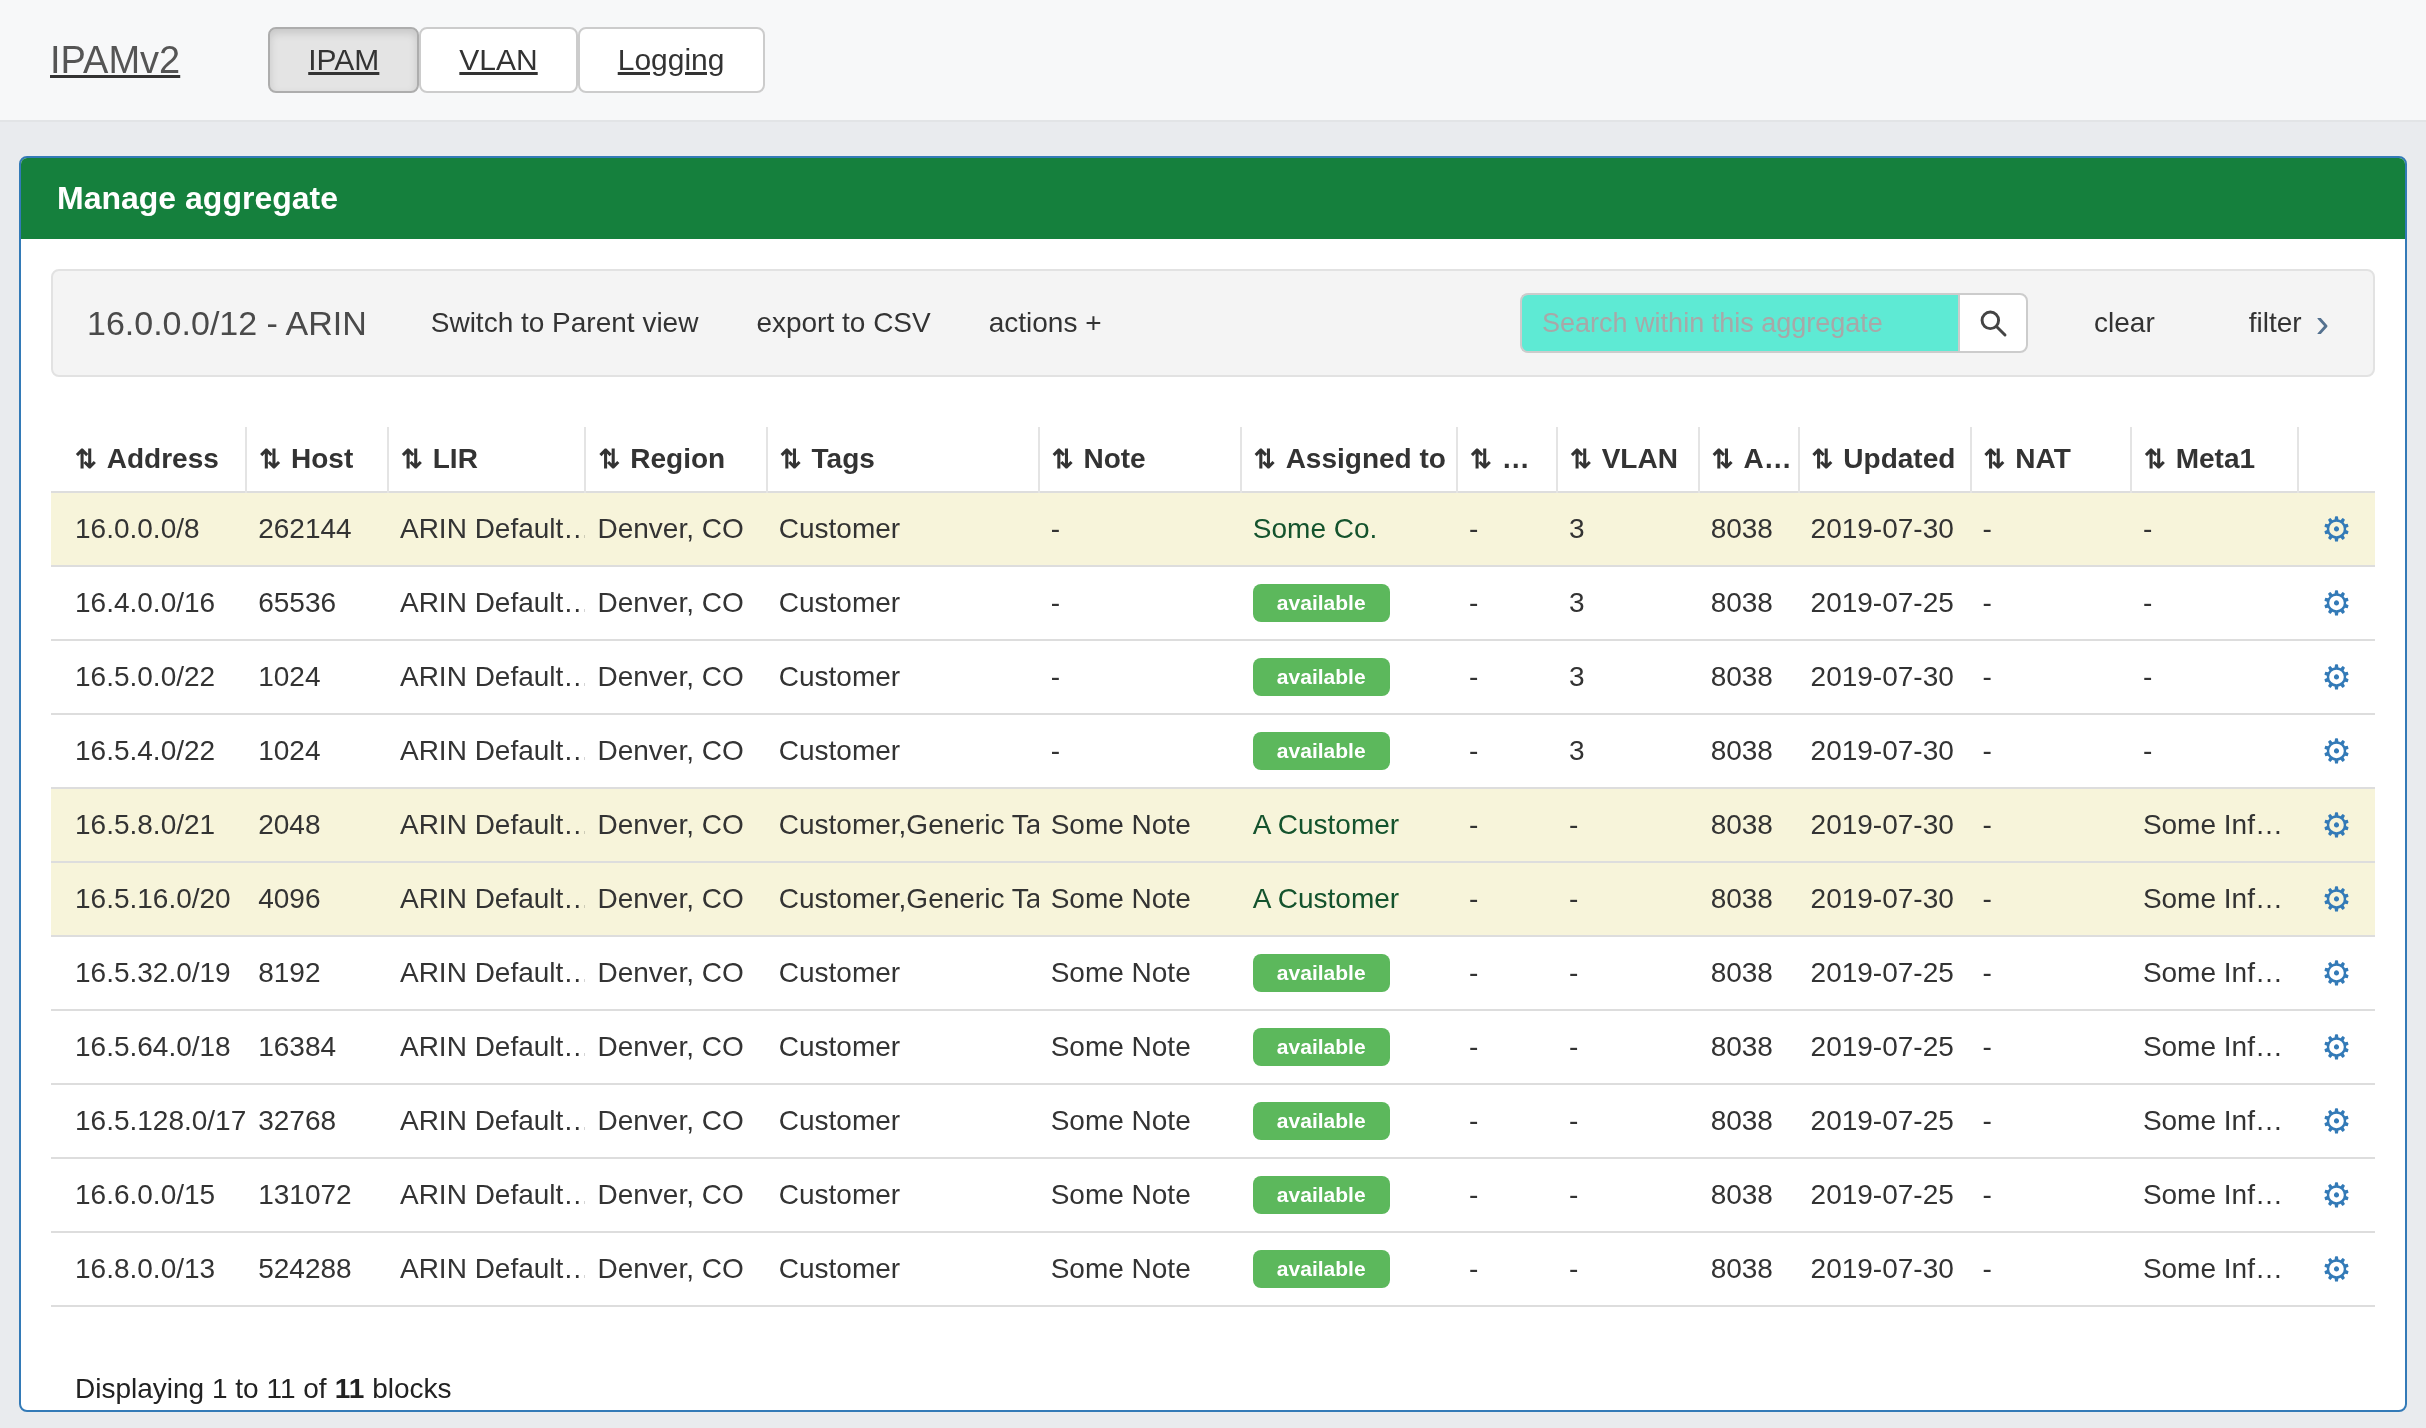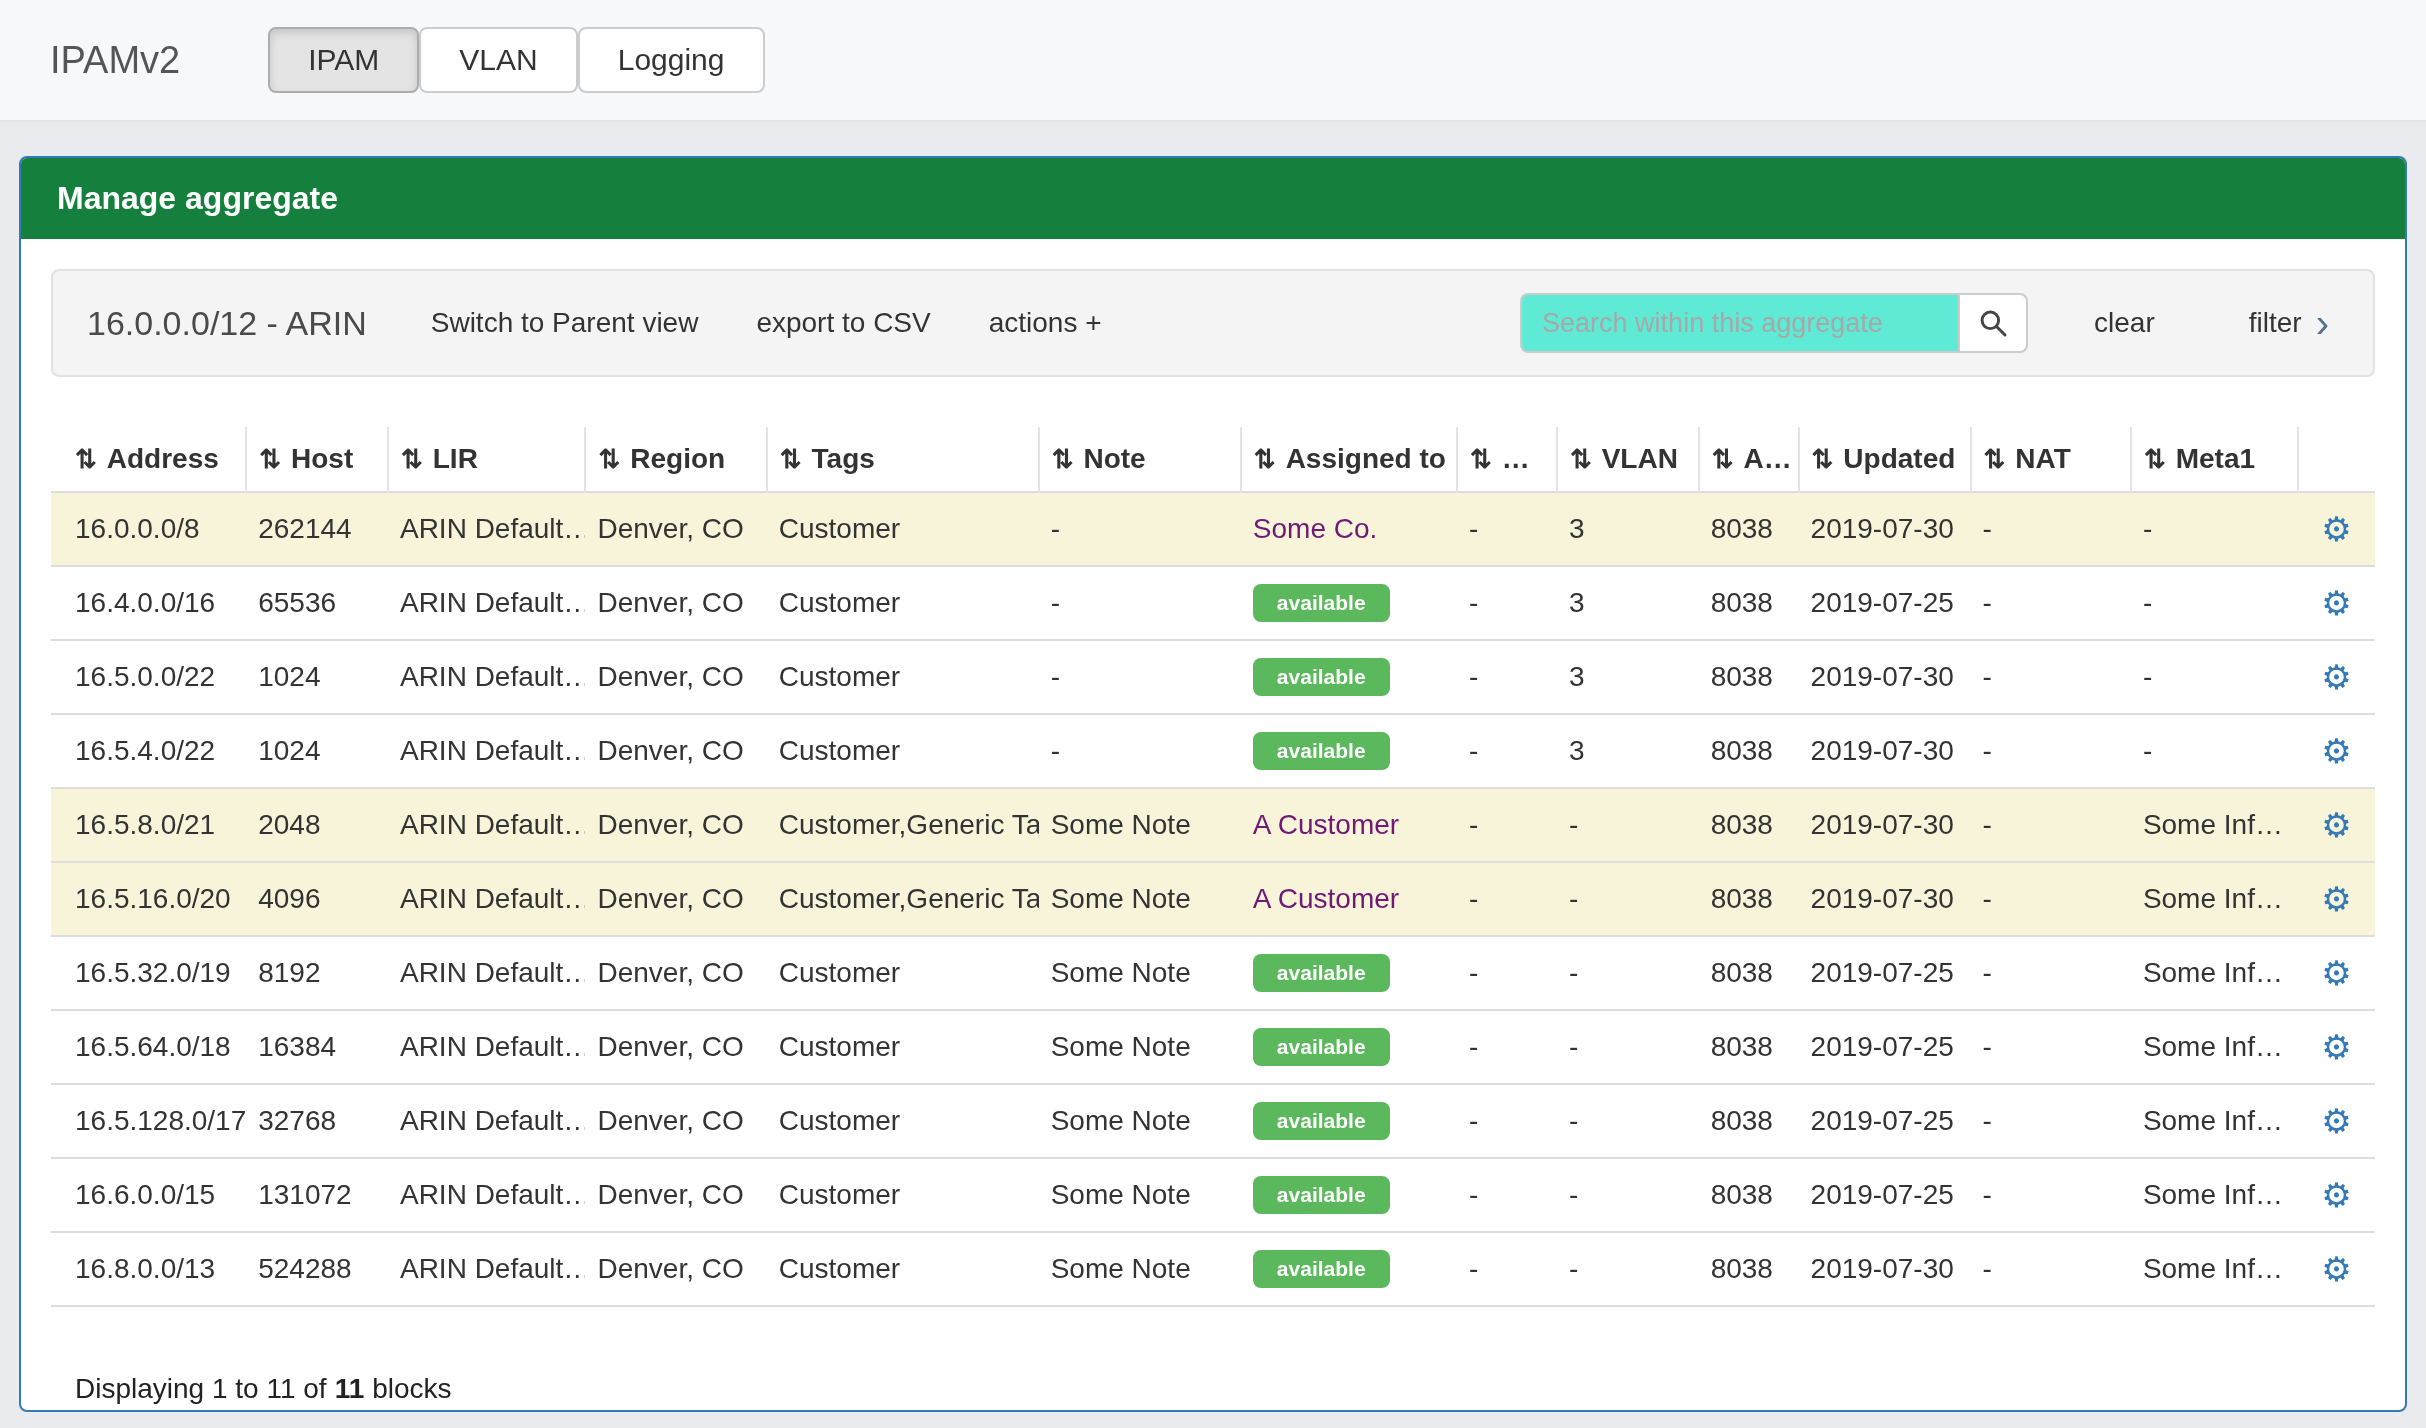--- a/index.html
+++ b/index.html
@@ -11,20 +11,21 @@
   }
 
   
   .navbar {
     height: 122px;
     background: #f7f8f9;
     border-bottom: 2px solid #e2e4e6;
     display: flex;
     align-items: center;
     padding: 0 50px;
+    text-decoration: underline;
   }
   .brand { font-size: 38px; color: #555; margin-right: 88px; }
   .nav-btn {
     font-family: inherit;
     font-size: 30px;
     color: #333;
     background: #fff;
     border: 2px solid #ccc;
     border-radius: 8px;
     padding: 14px 38px;
@@ -147,21 +148,21 @@
   .badge-available {
     display: inline-block;
     background: #5cb85c;
     color: #fff;
     font-size: 21px;
     font-weight: bold;
     padding: 8px 24px 9px;
     border-radius: 8px;
     line-height: 1;
   }
-  .cell-link { color: #701a75; text-decoration: none; cursor: pointer; }
+  .cell-link { color: #14532d; text-decoration: none; cursor: pointer; }
   .gear-cell { text-align: center; overflow: visible; }
   .gear-icon { color: #337ab7; font-size: 34px; cursor: pointer; }
 
   
   .footer-text { margin-top: 66px; font-size: 28px; padding-left: 24px; color: #222; }
   .footer-count { font-weight: bold; margin: 0 8px; }
 </style>
 </head>
 <body>
 

